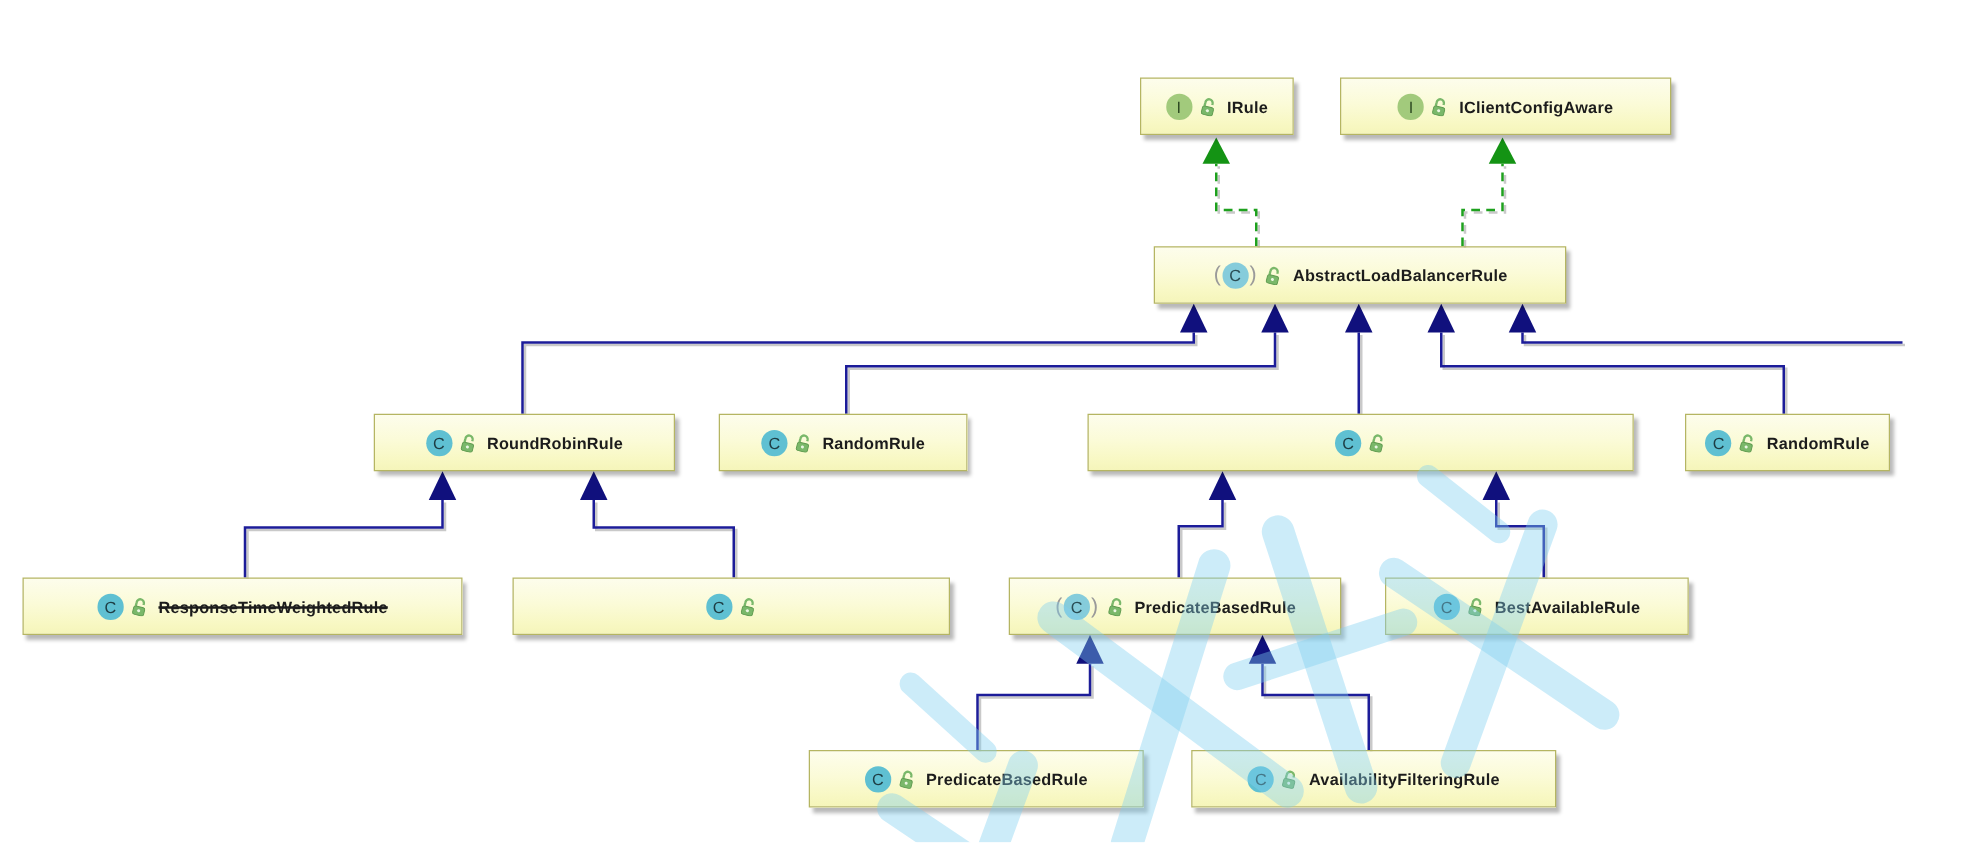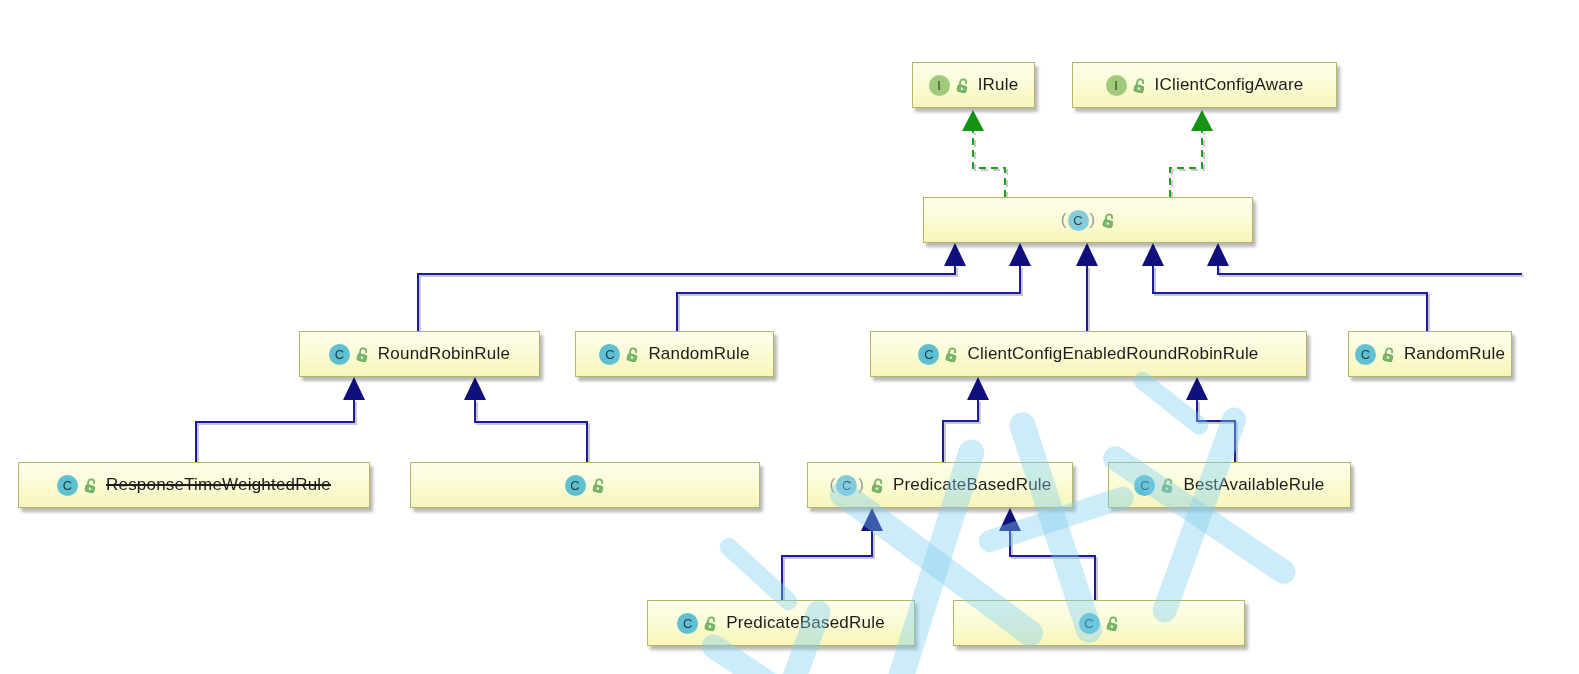--- a/index.html
+++ b/index.html
@@ -11,21 +11,21 @@
   #nodes{position:absolute;left:0;top:0;width:1579px;height:674px;}
   .node{
     position:absolute;display:flex;align-items:center;justify-content:center;
     box-sizing:border-box;
     background:linear-gradient(#fdfdec 0%,#fbfbd8 45%,#f8f8c4 80%,#f5f5ba 100%);
     border:1px solid #b5b562;
     box-shadow:3px 4px 3px rgba(0,0,0,0.28);
     white-space:nowrap;cursor:default;
   }
   .node .label{
-    font-size:17px;color:#1c1c1c;margin-left:8px;letter-spacing:0.2px;
+    font-size:13px;color:#1c1c1c;margin-left:8px;letter-spacing:0.2px;font-weight:bold;
   }
   .node.deprecated .label{text-decoration:line-through;text-decoration-thickness:2px;}
   .badge{
     display:inline-flex;align-items:center;justify-content:center;
     width:21px;height:21px;border-radius:50%;
     font-size:13px;line-height:1;flex:0 0 auto;
   }
   .badge.class{background:#5fc0d2;color:#1e3d44;}
   .badge.abstract{background:#85ccdb;color:#2a4d55;}
   .badge.interface{background:#a2ca7c;color:#2e4a22;}
@@ -130,20 +130,21 @@
         <span class="paren">(</span>
         <span class="badge abstract">C</span>
         <span class="paren">)</span>
         <svg width="15" height="16" viewBox="0 0 16 17" class="lock">
           <g transform="rotate(14 8 10)">
             <path d="M4.6 9 V5.8 A3.1 3.1 0 0 1 10.8 5.4 L10.8 6.6" fill="none" stroke="#7ab86a" stroke-width="2"></path>
             <rect x="3.2" y="9" width="9.6" height="7.2" rx="1.6" fill="#7ab86a" stroke="#5e9a4e" stroke-width="0.8"></rect>
             <circle cx="8" cy="12.4" r="1.3" fill="#eaf6e2"></circle>
           </g>
         </svg>
+        <span class="label">AbstractLoadBalancerRule</span>
       </div>
       <div class="node" style="left: 299px; top: 331px; width: 241px; height: 46px;">
         <span class="badge class">C</span>
         <svg width="15" height="16" viewBox="0 0 16 17" class="lock">
           <g transform="rotate(14 8 10)">
             <path d="M4.6 9 V5.8 A3.1 3.1 0 0 1 10.8 5.4 L10.8 6.6" fill="none" stroke="#7ab86a" stroke-width="2"></path>
             <rect x="3.2" y="9" width="9.6" height="7.2" rx="1.6" fill="#7ab86a" stroke="#5e9a4e" stroke-width="0.8"></rect>
             <circle cx="8" cy="12.4" r="1.3" fill="#eaf6e2"></circle>
           </g>
         </svg>
@@ -162,21 +163,20 @@
       </div>
       <div class="node" style="left: 870px; top: 331px; width: 437px; height: 46px;">
         <span class="badge class">C</span>
         <svg width="15" height="16" viewBox="0 0 16 17" class="lock">
           <g transform="rotate(14 8 10)">
             <path d="M4.6 9 V5.8 A3.1 3.1 0 0 1 10.8 5.4 L10.8 6.6" fill="none" stroke="#7ab86a" stroke-width="2"></path>
             <rect x="3.2" y="9" width="9.6" height="7.2" rx="1.6" fill="#7ab86a" stroke="#5e9a4e" stroke-width="0.8"></rect>
             <circle cx="8" cy="12.4" r="1.3" fill="#eaf6e2"></circle>
           </g>
         </svg>
-        <span class="label">ClientConfigEnabledRoundRobinRule</span>
       </div>
       <div class="node" style="left: 1348px; top: 331px; width: 164px; height: 46px;">
         <span class="badge class">C</span>
         <svg width="15" height="16" viewBox="0 0 16 17" class="lock">
           <g transform="rotate(14 8 10)">
             <path d="M4.6 9 V5.8 A3.1 3.1 0 0 1 10.8 5.4 L10.8 6.6" fill="none" stroke="#7ab86a" stroke-width="2"></path>
             <rect x="3.2" y="9" width="9.6" height="7.2" rx="1.6" fill="#7ab86a" stroke="#5e9a4e" stroke-width="0.8"></rect>
             <circle cx="8" cy="12.4" r="1.3" fill="#eaf6e2"></circle>
           </g>
         </svg>
@@ -240,20 +240,21 @@
       </div>
       <div class="node" style="left: 953px; top: 600px; width: 292px; height: 46px;">
         <span class="badge class">C</span>
         <svg width="15" height="16" viewBox="0 0 16 17" class="lock">
           <g transform="rotate(14 8 10)">
             <path d="M4.6 9 V5.8 A3.1 3.1 0 0 1 10.8 5.4 L10.8 6.6" fill="none" stroke="#7ab86a" stroke-width="2"></path>
             <rect x="3.2" y="9" width="9.6" height="7.2" rx="1.6" fill="#7ab86a" stroke="#5e9a4e" stroke-width="0.8"></rect>
             <circle cx="8" cy="12.4" r="1.3" fill="#eaf6e2"></circle>
           </g>
         </svg>
+        <span class="label">AvailabilityFilteringRule</span>
       </div>
     </div>
   <svg id="marks" xmlns="http://www.w3.org/2000/svg">
       <g stroke="#7fd0f0" stroke-opacity="0.4" fill="none" stroke-linecap="round" transform="rotate(-18 980 560)">
         <path d="M870 455 L1005 645" stroke-width="26"></path>
         <path d="M1005 455 L870 645" stroke-width="26"></path>
         <path d="M1062 445 L1062 660" stroke-width="26"></path>
         <path d="M995 545 L1135 545" stroke-width="22"></path>
         <path d="M1140 505 L1265 665" stroke-width="24"></path>
         <path d="M1265 505 L1140 665" stroke-width="24"></path>

